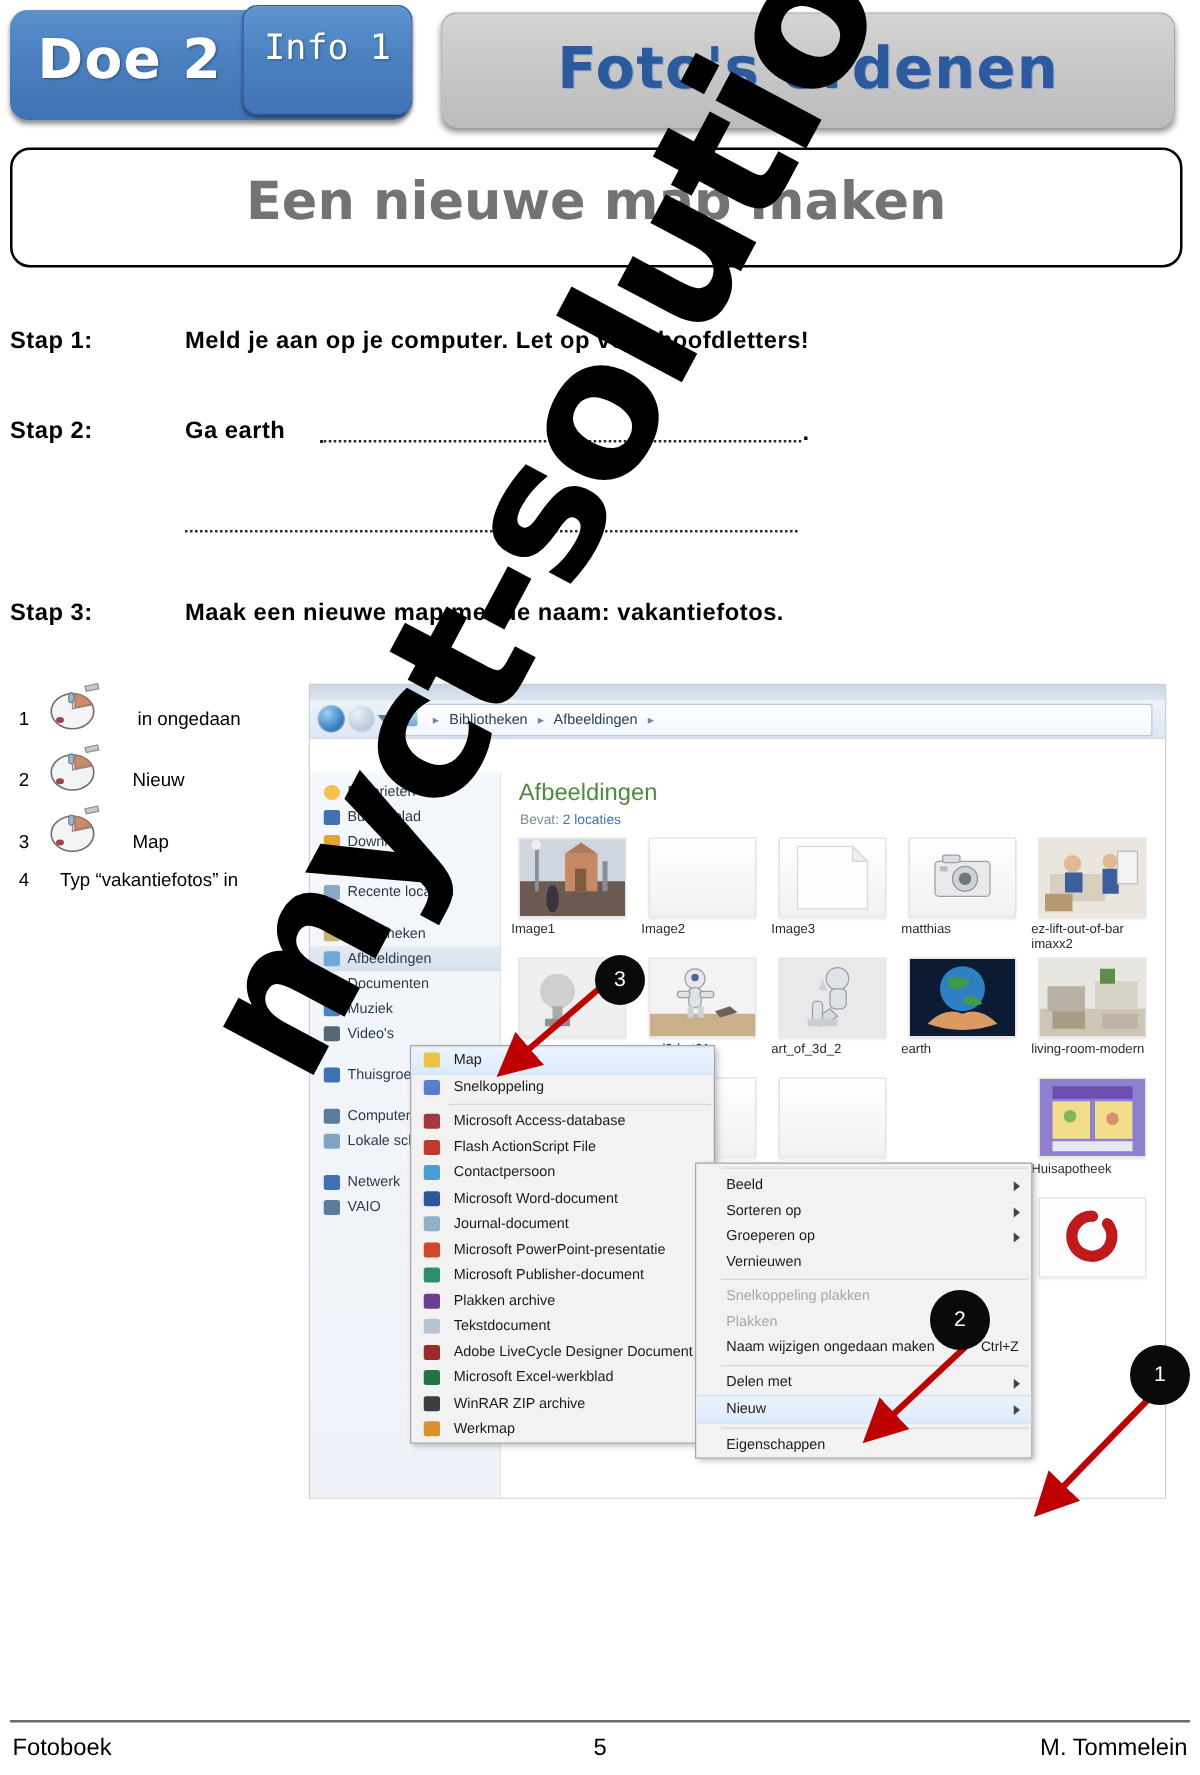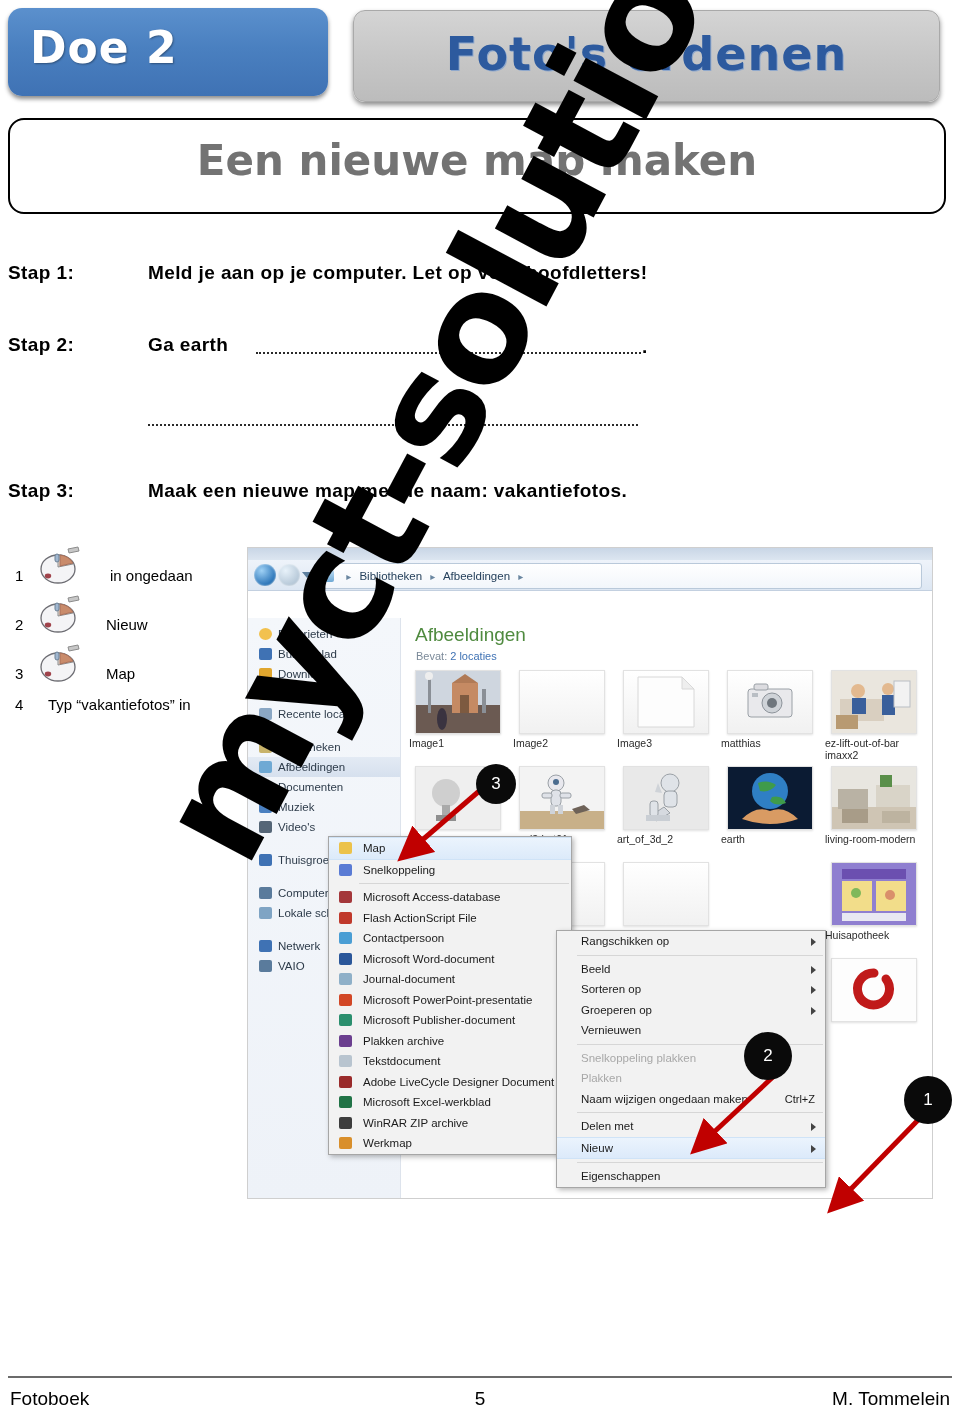--- a/index.html
+++ b/index.html
@@ -203,20 +203,23 @@
   .footer .f-right{position:absolute;right:2px;top:12px;font-size:19px;}
 </style>
 </head>
 <body>
 
 <div class="page">
 
   <div class="hdr-row">
     <div class="badge-doe">
       <span class="badge-doe-label">Doe 2</span>
+    </div>
+    <div class="badge-info">
+      <span class="badge-info-label">Info 1</span>
     </div>
     <div class="banner-title">
       <span class="banner-title-label">Foto's ordenen</span>
     </div>
   </div>
   <div class="banner-sub">
     <span class="banner-sub-label">Een nieuwe map maken</span>
   </div>
 
   <div class="steps">
@@ -630,24 +633,20 @@
       <span class="mi" style="background:#3d3d3d"></span>
       <span>WinRAR ZIP archive</span>
     </div>
     <div class="ctx-item">
       <span class="mi" style="background:#d98f2b"></span>
       <span>Werkmap</span>
     </div>
   </div>
 
   <div class="ctx ctx-main">
-    <div class="ctx-item">
-      <span>Rangschikken op</span>
-      <span class="arrow"></span>
-    </div>
     <div class="ctx-sep"></div>
     <div class="ctx-item">
       <span>Beeld</span>
       <span class="arrow"></span>
     </div>
     <div class="ctx-item">
       <span>Sorteren op</span>
       <span class="arrow"></span>
     </div>
     <div class="ctx-item">

